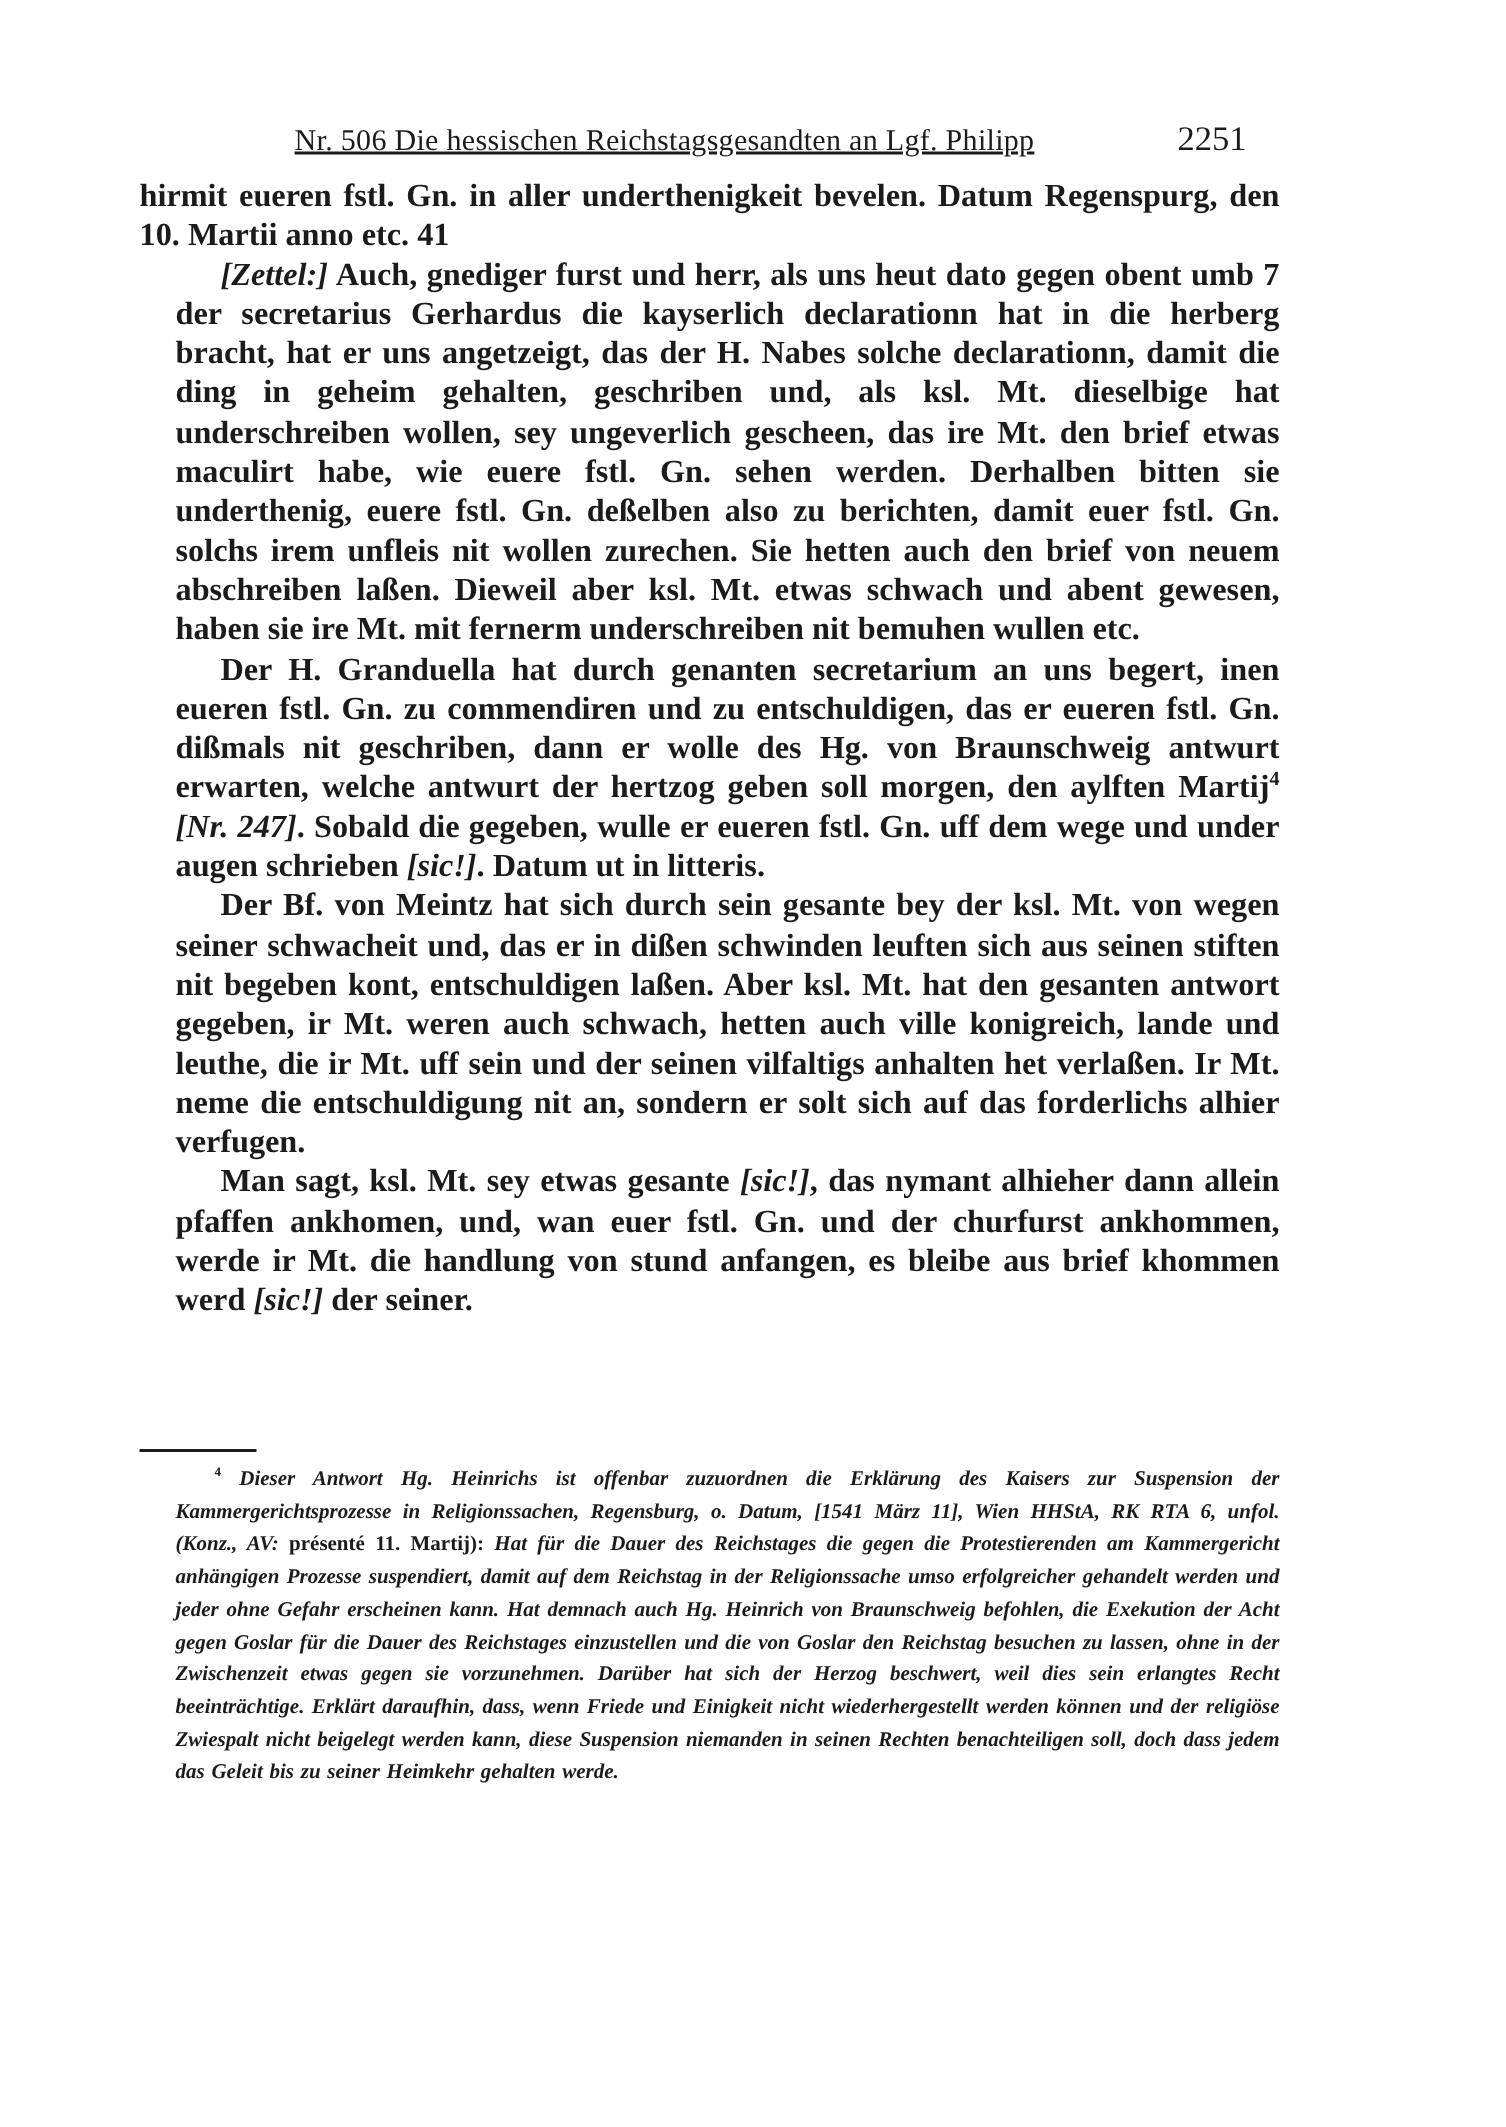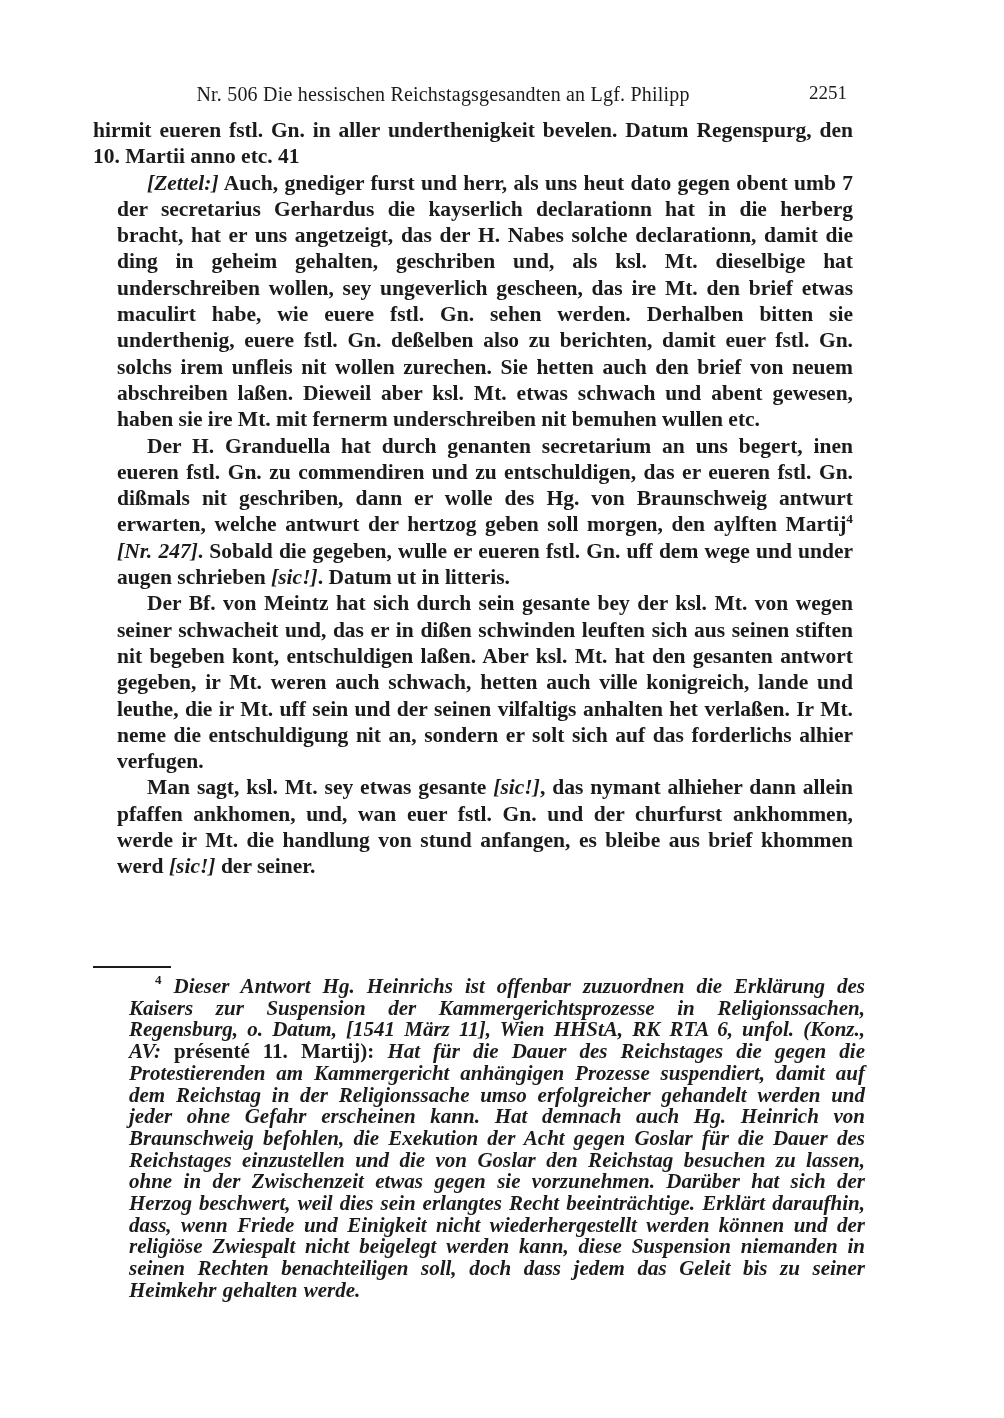--- a/index.html
+++ b/index.html
@@ -23,26 +23,27 @@
     width: 760px;
     height: 26px;
   }
   .header-title {
     display: block;
     text-align: center;
     font-size: 20px;
     line-height: 24px;
     letter-spacing: 0.2px;
     padding-right: 60px; 
+    text-decoration: underline;
   }
   .page-number {
     position: absolute;
-    right: 6px;
+    right: 22px;
     top: -2px;
-    font-size: 19px;
+    font-size: 23px;
     line-height: 26px;
   }
   .body-text {
     position: absolute;
     top: 117px;
     left: 93px;
     width: 760px;
     font-size: 21.5px;
     line-height: 26.3px;
     text-align: justify;
@@ -69,23 +70,23 @@
   .footnote-sep {
     position: absolute;
     top: 966px;
     left: 93px;
     width: 78px;
     border-top: 2px solid #1b1b1b;
   }
   .footnote {
     position: absolute;
     top: 976px;
-    left: 105px;
+    left: 93px;
     width: 760px;
-    font-size: 21px;
+    font-size: 14px;
     line-height: 21.7px;
     text-align: justify;
     word-spacing: 1px;
   }
   .footnote p.indent {
     text-indent: 26px;
   }
 </style>
 </head>
 <body>

